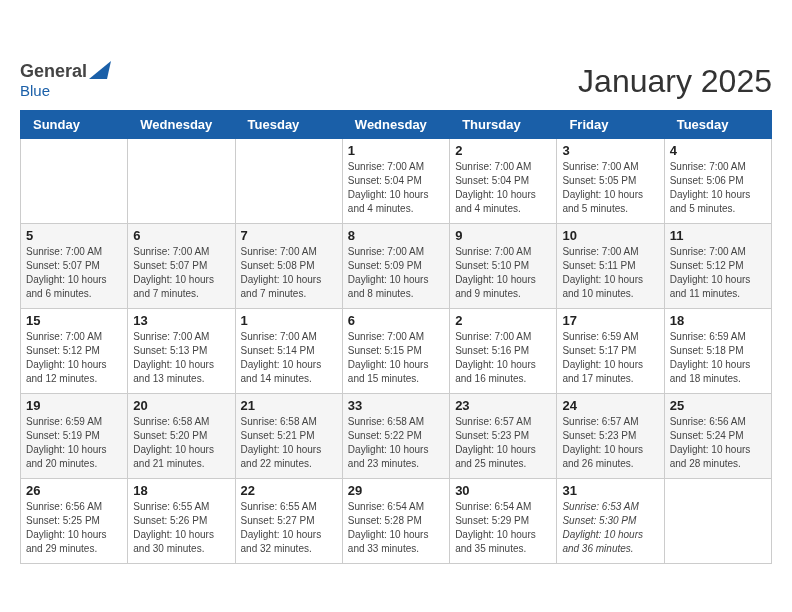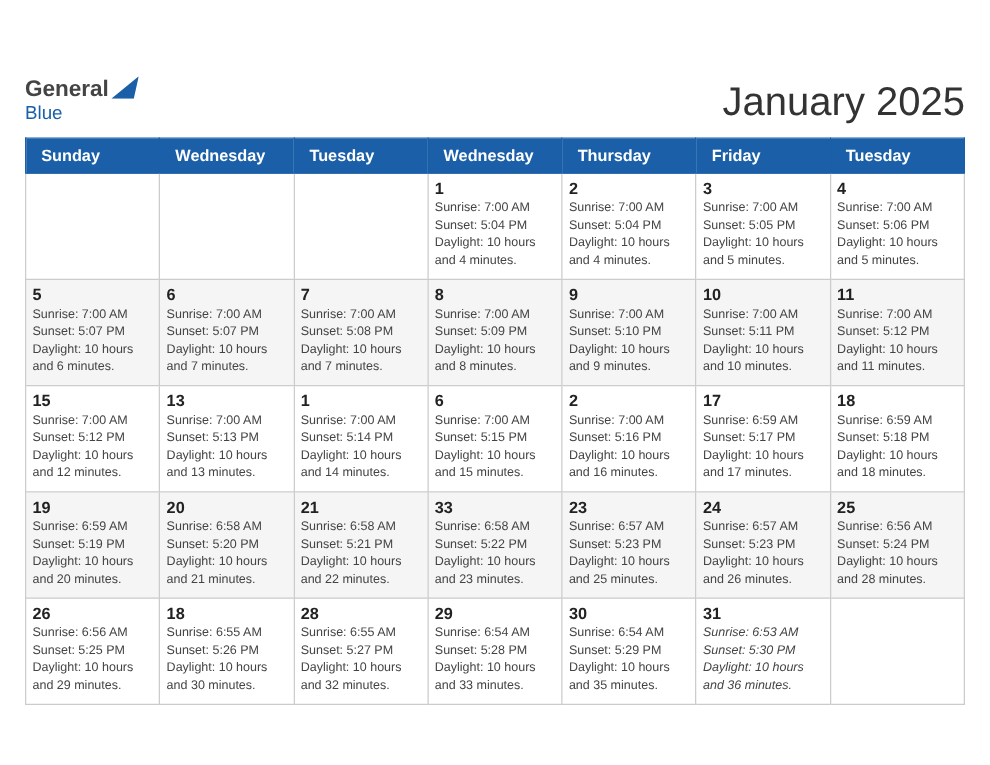--- a/index.html
+++ b/index.html
@@ -320,21 +320,21 @@
 and 29 minutes.</div>
         </td>
         <td>
           <div class="day-number">18</div>
           <div class="day-info" style="white-space: pre-line;">Sunrise: 6:55 AM
 Sunset: 5:26 PM
 Daylight: 10 hours
 and 30 minutes.</div>
         </td>
         <td>
-          <div class="day-number">28</div>
+          <div class="day-number">22</div>
           <div class="day-info" style="white-space: pre-line;">Sunrise: 6:55 AM
 Sunset: 5:27 PM
 Daylight: 10 hours
 and 32 minutes.</div>
         </td>
         <td>
           <div class="day-number">29</div>
           <div class="day-info" style="white-space: pre-line;">Sunrise: 6:54 AM
 Sunset: 5:28 PM
 Daylight: 10 hours

